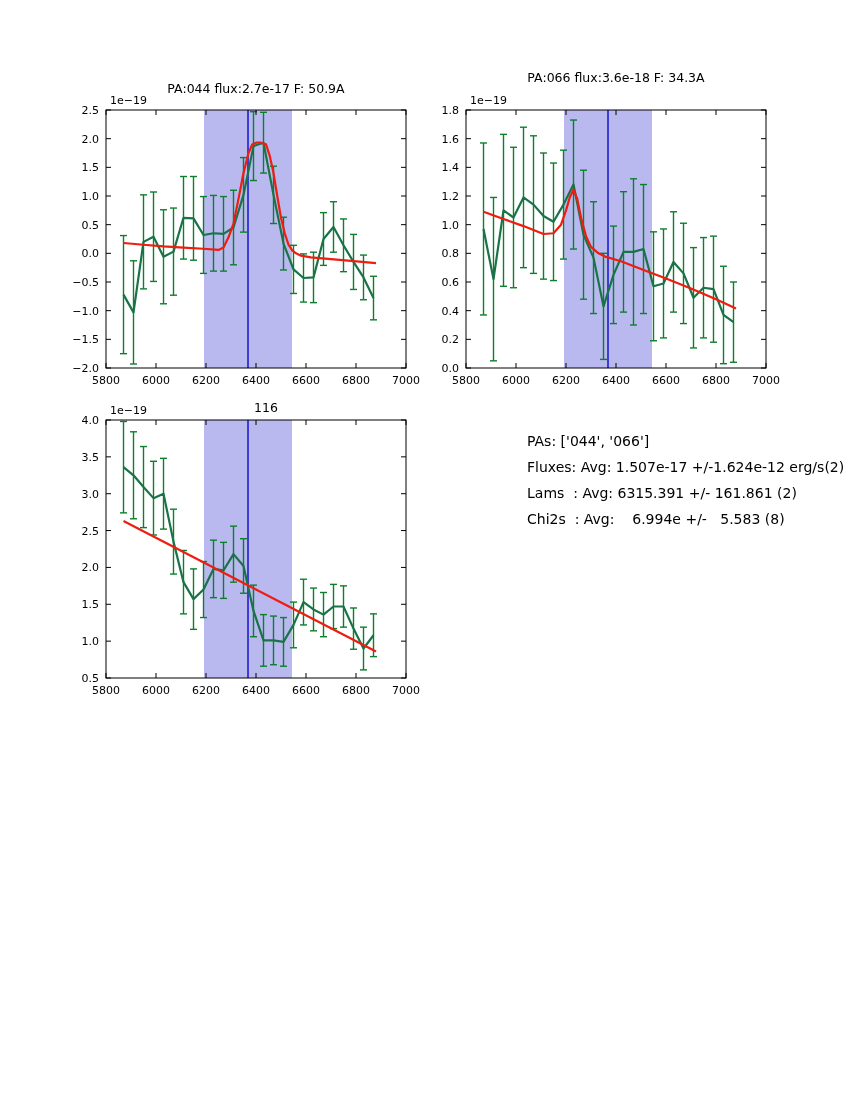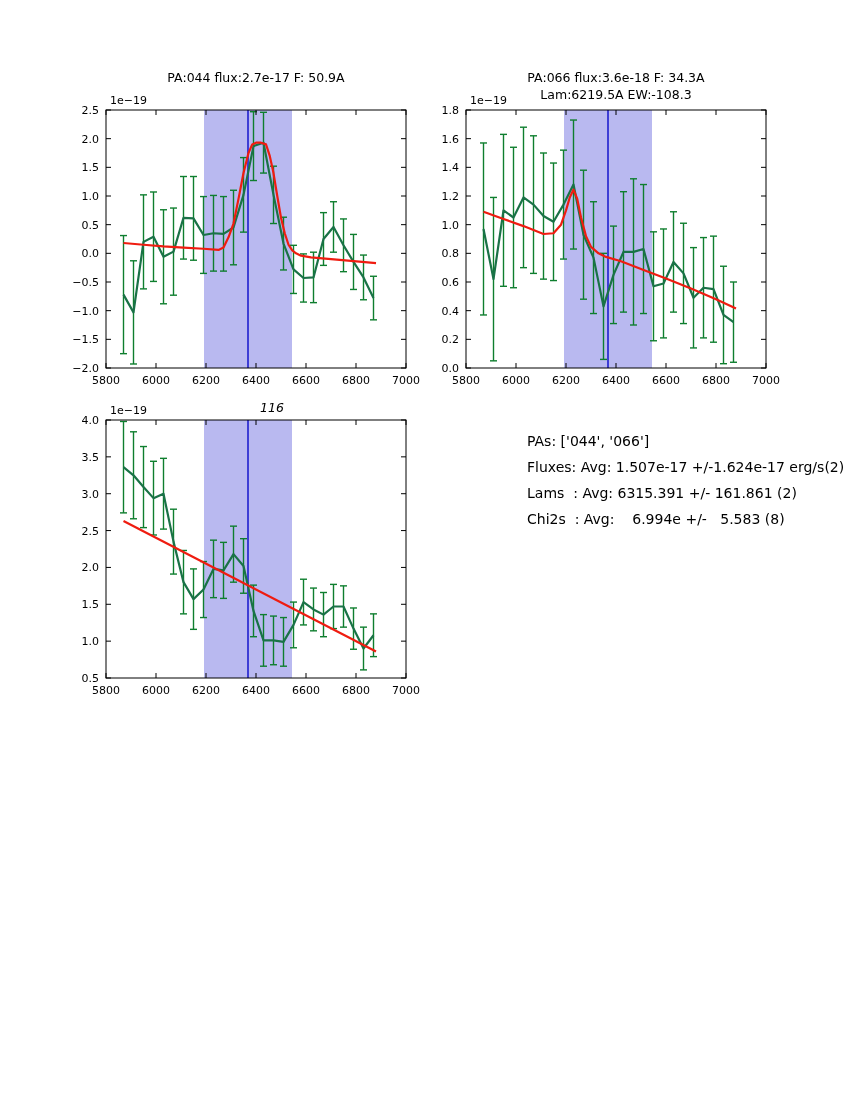--- a/index.html
+++ b/index.html
@@ -2,40 +2,39 @@
 <html><head>
 <meta charset="utf-8">
 <style>
   html,body{margin:0;padding:0;background:#fff;}
   body{width:850px;height:1100px;position:relative;font-family:"DejaVu Sans",sans-serif;overflow:hidden;}
   .plot-wrap{position:absolute;width:372px;height:300px;}
   #wrap1{left:50px;top:90px;}
   #wrap2{left:410px;top:90px;}
   #wrap3{left:50px;top:400px;}
   .plot-title{position:absolute;width:300px;text-align:center;font-size:12.5px;line-height:17px;color:#000;}
-  #title1{left:106px;top:69px;}
+  #title1{left:106px;top:80px;}
   #title2{left:466px;top:69px;}
-  #title3{left:122px;top:399px;font-style:italic;}
+  #title3{left:116px;top:399px;}
   .offset-label{position:absolute;font-size:11px;color:#000;}
   #off1{left:110px;top:94px;}
   #off2{left:470px;top:94px;}
   #off3{left:110px;top:404px;}
   #stats{position:absolute;left:527px;top:433px;font-size:14px;color:#000;}
   #stats .stat-line{height:26px;white-space:pre;}
   svg{display:block;}
 </style>
 </head>
 <body>
 
 <div class="plot-title" id="title1">
   <div>PA:044 flux:2.7e-17 F: 50.9A</div>
 </div>
 <div class="plot-title" id="title2">
   <div>PA:066 flux:3.6e-18 F: 34.3A</div>
-  <div>Lam:6219.5A EW:-108.3</div>
 </div>
 <div class="plot-title" id="title3">
   <div>116</div>
 </div>
 
 <div class="offset-label" id="off1">1e−19</div>
 <div class="offset-label" id="off2">1e−19</div>
 <div class="offset-label" id="off3">1e−19</div>
 
 <div class="plot-wrap" id="wrap1">
@@ -475,16 +474,16 @@
         <text x="49" y="134.57142857142856" text-anchor="end">2.5</text>
         <text x="49" y="97.71428571428571" text-anchor="end">3.0</text>
         <text x="49" y="60.857142857142854" text-anchor="end">3.5</text>
         <text x="49" y="24" text-anchor="end">4.0</text>
       </g>
     </svg>
   </div>
 
 <div id="stats">
   <div class="stat-line">PAs: ['044', '066']</div>
-  <div class="stat-line">Fluxes: Avg: 1.507e-17 +/-1.624e-17 erg/s(2)</div>
+  <div class="stat-line">Fluxes: Avg: 1.507e-17 +/-1.624e-12 erg/s(2)</div>
   <div class="stat-line">Lams  : Avg: 6315.391 +/- 161.861 (2)</div>
   <div class="stat-line">Chi2s  : Avg:    6.994e +/-   5.583 (8)</div>
 </div>
 
 </body></html>

